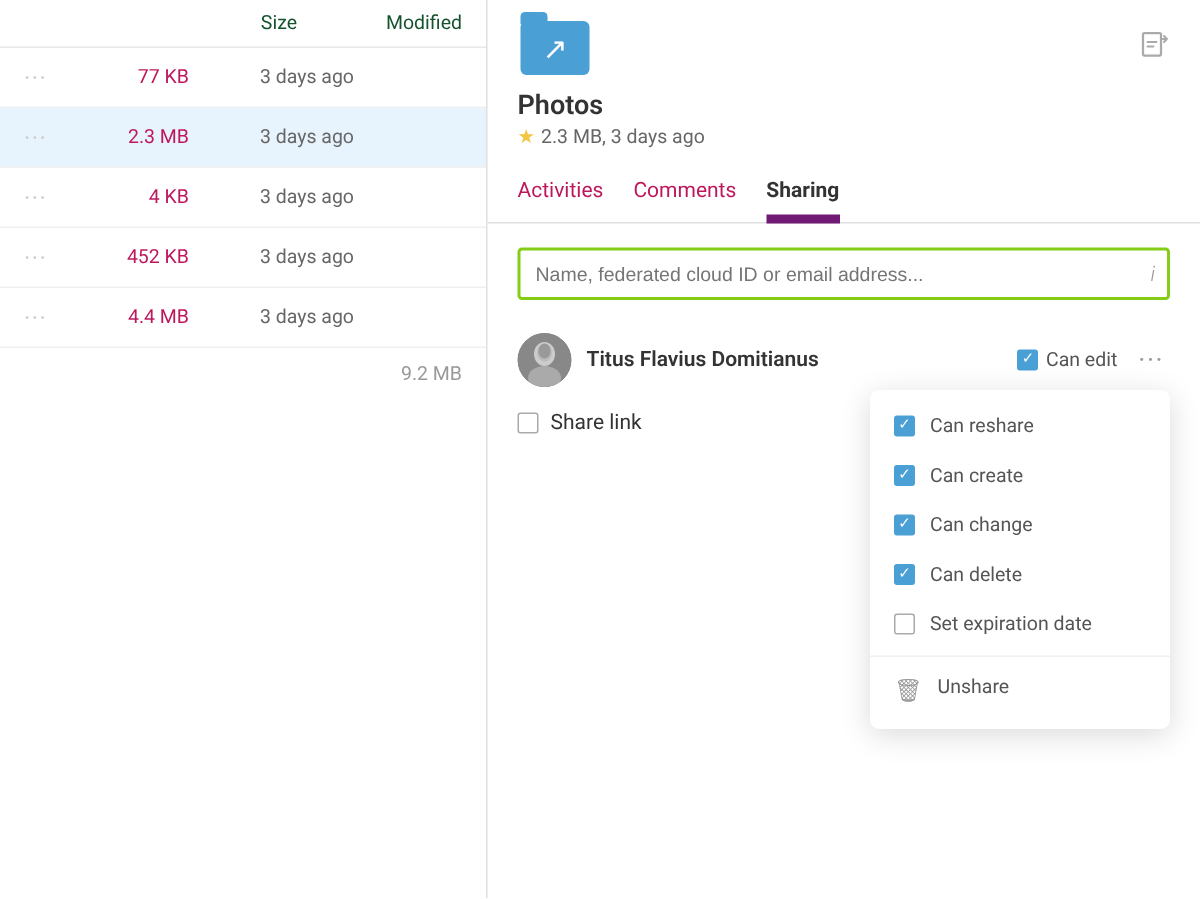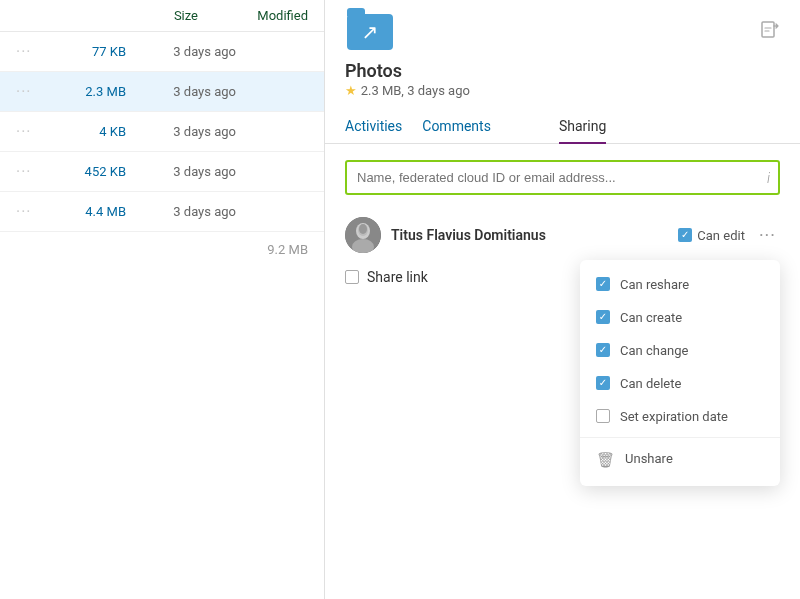--- a/index.html
+++ b/index.html
@@ -52,21 +52,21 @@
     .file-row .more-btn {
       color: #ccc;
       font-size: 16px;
       letter-spacing: 1px;
       width: 30px;
       flex-shrink: 0;
     }
     .file-row .col-size {
       width: 80px;
       text-align: right;
-      color: #0369a1;
+      color: #be185d;
       font-size: 13px;
     }
     .file-row .col-modified {
       width: 110px;
       text-align: right;
       color: #666;
       font-size: 13px;
     }
 
     .summary-row {
@@ -159,30 +159,29 @@
     .tabs {
       display: flex;
       border-bottom: 1px solid #e0e0e0;
       padding: 0 20px;
       gap: 20px;
     }
 
     .tab {
       padding: 8px 0;
       font-size: 14px;
-      color: #0369a1;
+      color: #be185d;
       cursor: pointer;
       border-bottom: 2px solid transparent;
       margin-bottom: -1px;
     }
     .tab.active {
       color: #333;
-      font-weight: 400;
-      border-bottom: 2px solid #701a75;
-      margin-left: 48px;
+      font-weight: 700;
+      border-bottom: 6px solid #701a75;
     }
 
     .sharing-content {
       padding: 16px 20px;
       flex: 1;
       overflow-y: auto;
     }
 
     .share-input-wrap {
       position: relative;

